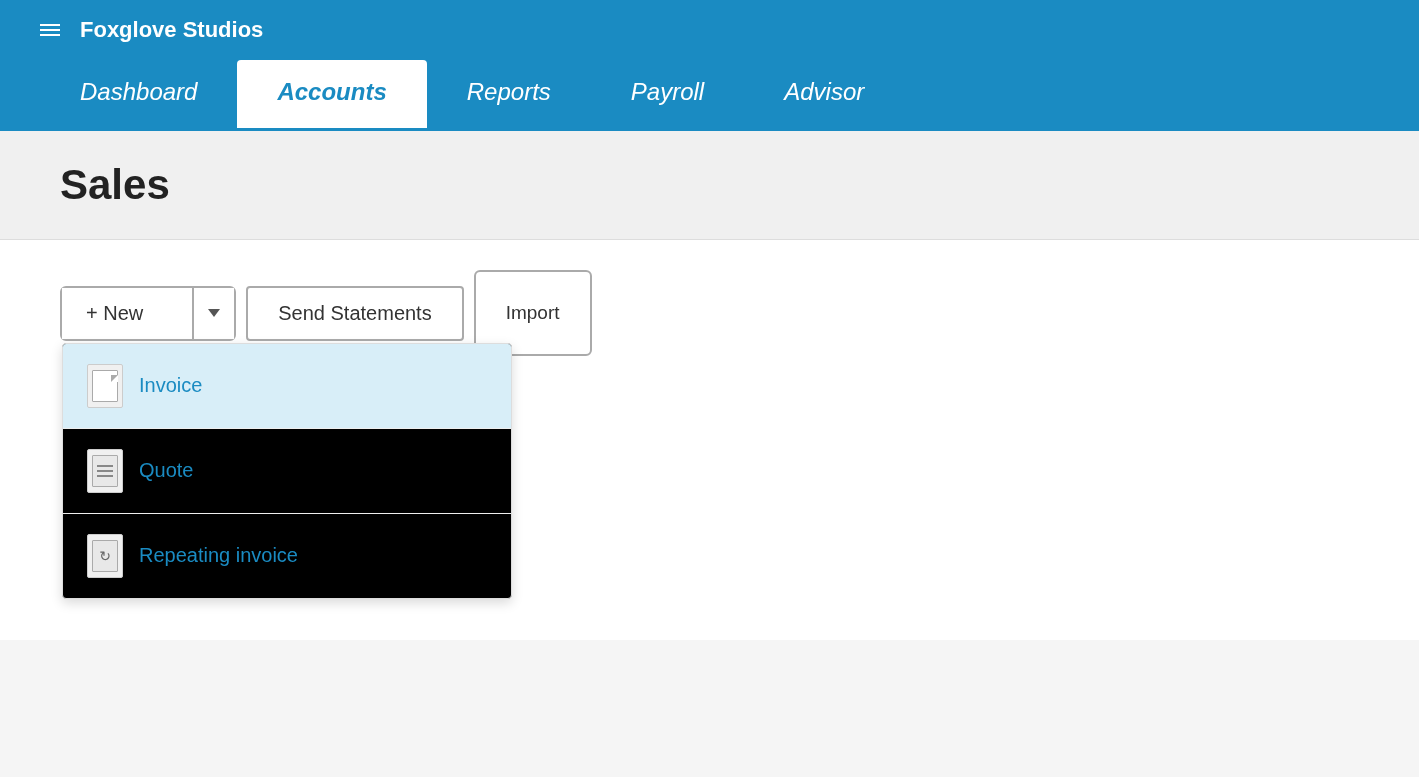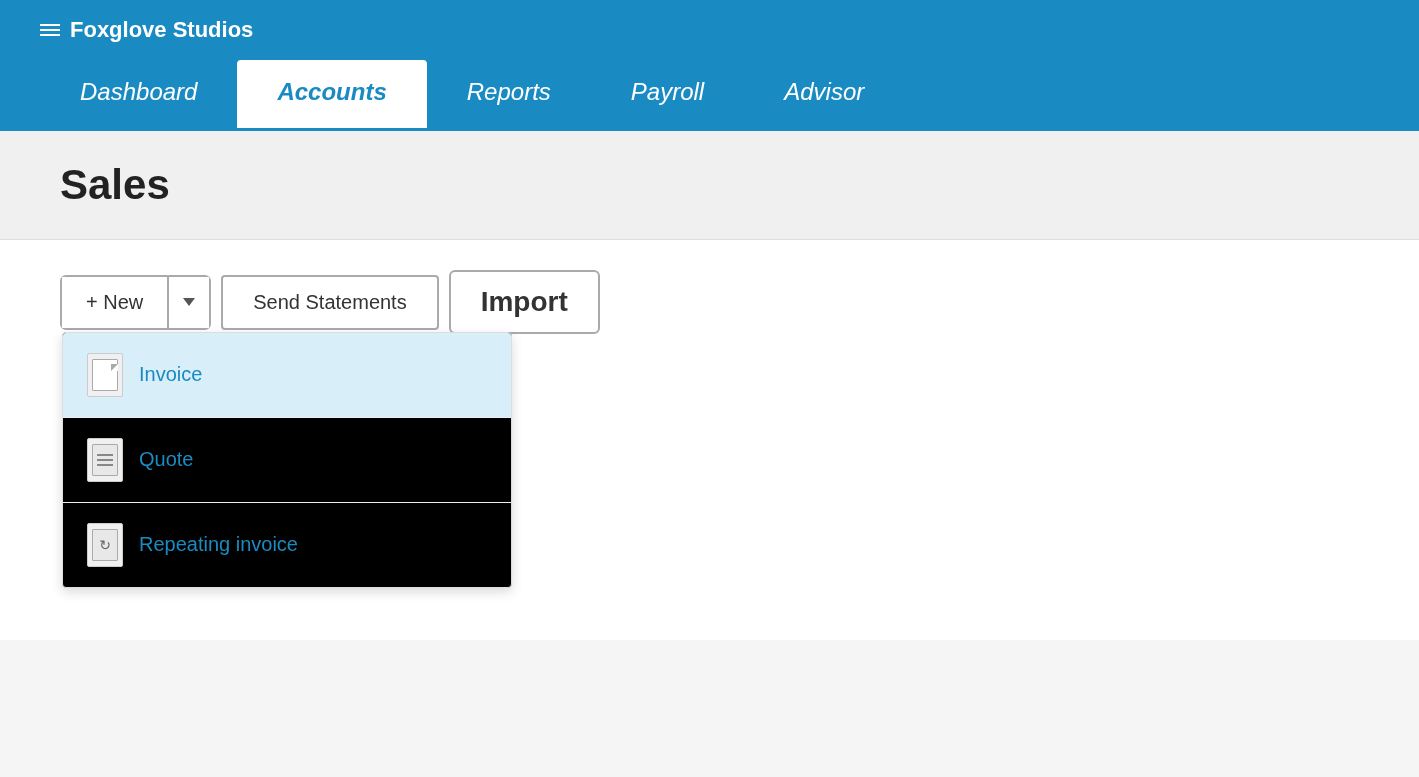--- a/index.html
+++ b/index.html
@@ -12,21 +12,21 @@
       display: flex;
       align-items: center;
       height: 60px;
     }
     .app-title {
       color: white;
       font-size: 22px;
       font-weight: 600;
       display: flex;
       align-items: center;
-      gap: 10px;
+      gap: 20px;
     }
     .menu-icon {
       display: flex;
       flex-direction: column;
       gap: 3px;
     }
     .menu-icon span {
       display: block;
       width: 20px;
       height: 2px;
@@ -88,20 +88,21 @@
     }
 
     
     .new-btn-group {
       display: flex;
       align-items: stretch;
       border: 2px solid #aaa;
       border-radius: 6px;
       overflow: visible;
       position: relative;
+      gap: 25px;
     }
     .new-btn-main {
       background: white;
       border: none;
       padding: 14px 24px;
       font-size: 20px;
       font-weight: 500;
       color: #333;
       cursor: pointer;
     }
@@ -129,23 +130,23 @@
       padding: 14px 30px;
       font-size: 20px;
       font-weight: 500;
       color: #333;
       cursor: pointer;
     }
     .import-btn {
       background: white;
       border: 2px solid #aaa;
       border-radius: 6px;
-      padding: 14px 30px;
-      font-size: 28px;
-      font-weight: 700;
+      padding: 30px 30px;
+      font-size: 19px;
+      font-weight: 400;
       color: #333;
       cursor: pointer;
     }
 
     
     .dropdown-menu {
       position: absolute;
       top: calc(100% + 4px);
       left: 0;
       width: 450px;

